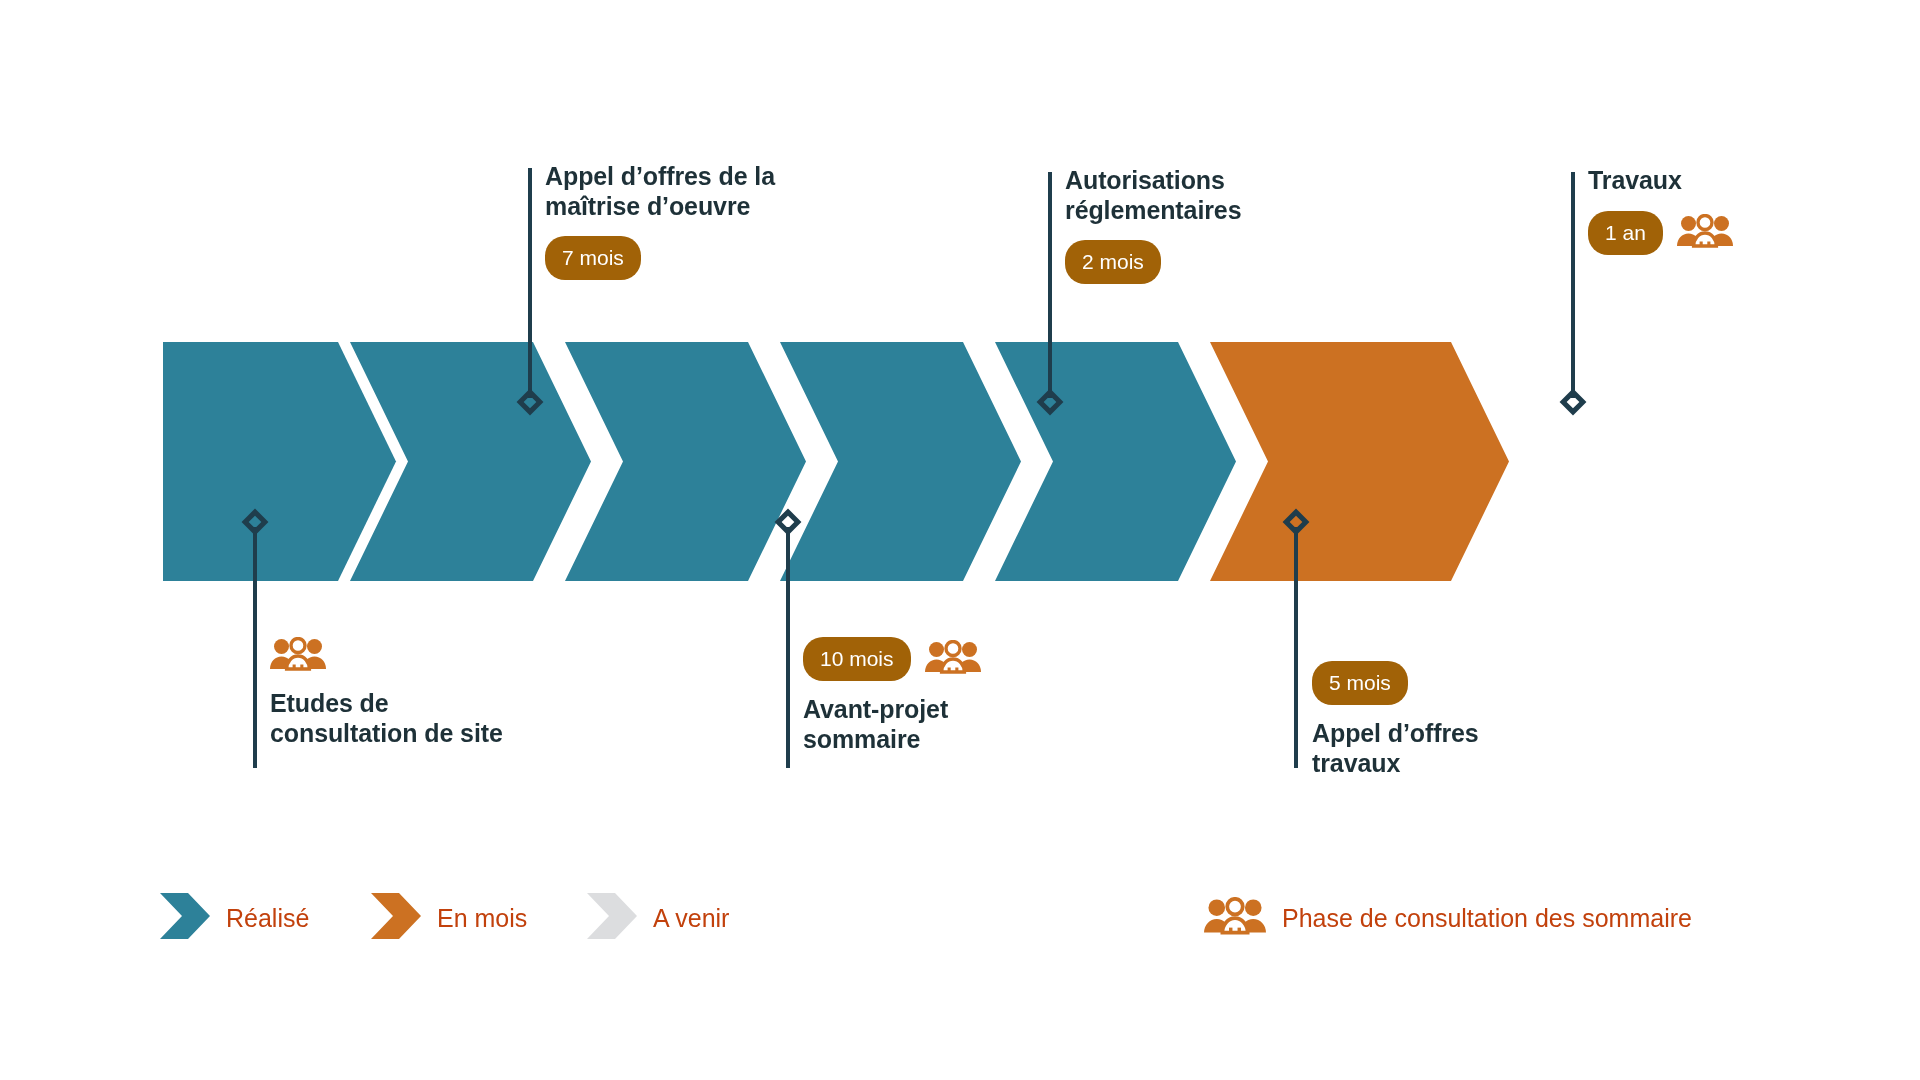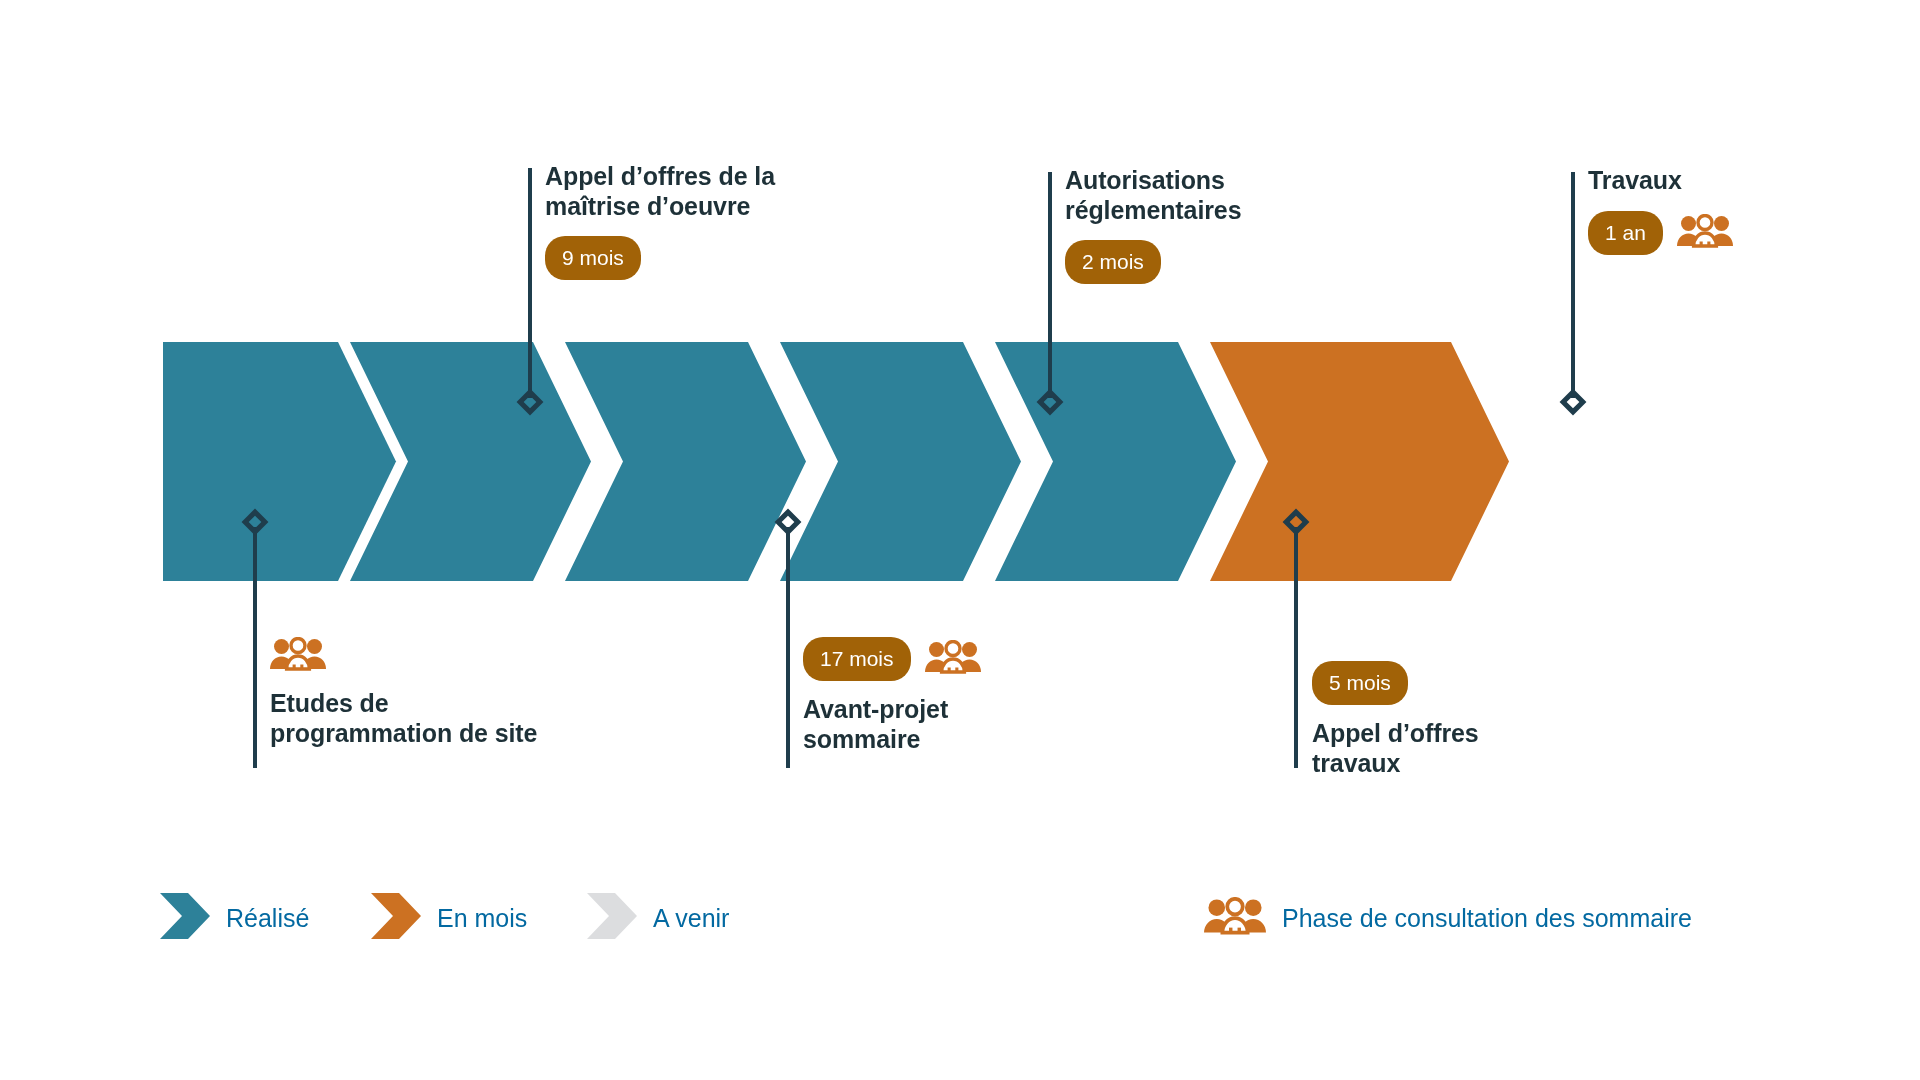--- a/index.html
+++ b/index.html
@@ -91,21 +91,21 @@
   }
   .legend-item {
     position: absolute;
     display: flex;
     align-items: center;
     gap: 16px;
     height: 60px;
   }
   .legend-label {
     font-size: 25px;
-    color: #0369a1;
+    color: #c2410c;
     line-height: 1;
     white-space: nowrap;
   }
   .legend-chev { display: block; }
 </style>
 </head>
 <body>
 
 <div id="stage">
 
@@ -149,21 +149,21 @@
       <rect x="1043" y="395" width="14" height="14" transform="rotate(45 1050 402)"></rect>
       <rect x="1289" y="515" width="14" height="14" transform="rotate(45 1296 522)"></rect>
       <rect x="1566" y="395" width="14" height="14" transform="rotate(45 1573 402)"></rect>
     </g>
   </svg>
 
   <div class="label-block top" style="left:545px; top:162px; width:300px;">
     <div class="label-title">Appel d’offres de la
 maîtrise d’oeuvre</div>
     <div class="badge-row">
-      <span class="badge">9 mois</span>
+      <span class="badge">7 mois</span>
     </div>
   </div>
 
   <div class="label-block top" style="left:1065px; top:166px; width:300px;">
     <div class="label-title">Autorisations
 réglementaires</div>
     <div class="badge-row">
       <span class="badge">2 mois</span>
     </div>
   </div>
@@ -208,26 +208,26 @@
             <path d="M16.6 32c0-7.3 5.1-13 11.4-13s11.4 5.7 11.4 13z"></path>
           </g>
           <g fill="#CC7122">
             <rect x="22.6" y="27.5" width="3.1" height="5"></rect>
             <rect x="30.3" y="27.5" width="3.1" height="5"></rect>
           </g>
         </svg>
       </span>
     </div>
     <div class="label-title">Etudes de
-programmation de site</div>
+consultation de site</div>
   </div>
 
   <div class="label-block bottom" style="left:803px; top:637px; width:330px;">
     <div class="badge-row">
-      <span class="badge">17 mois</span>
+      <span class="badge">10 mois</span>
       <span class="people-icon">
         <svg width="56" height="34" viewBox="0 0 56 34" xmlns="http://www.w3.org/2000/svg">
           <g fill="#CC7122">
             <circle cx="11.5" cy="9.5" r="7.5"></circle>
             <path d="M0 32c0-7.1 5.2-12.4 11.5-12.4S23 24.9 23 32z"></path>
             <circle cx="44.5" cy="9.5" r="7.5"></circle>
             <path d="M33 32c0-7.1 5.2-12.4 11.5-12.4S56 24.9 56 32z"></path>
           </g>
           <g fill="#ffffff" stroke="#CC7122" stroke-width="3.4">
             <circle cx="28" cy="8.5" r="7"></circle>

